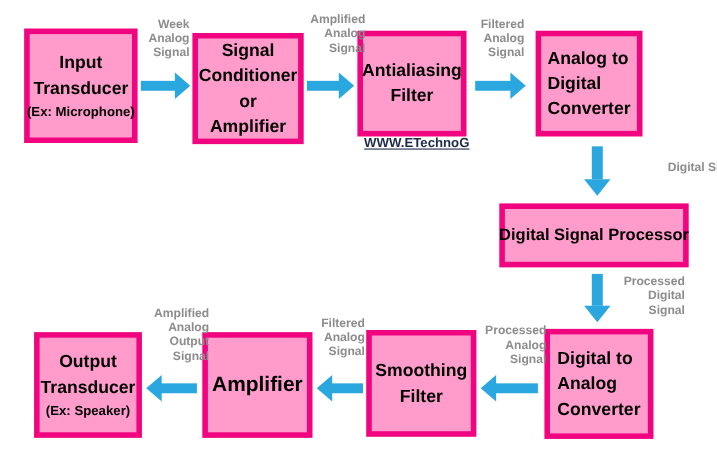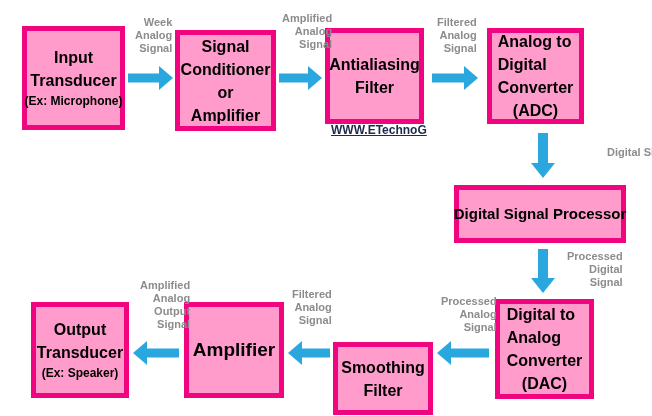--- a/index.html
+++ b/index.html
@@ -63,40 +63,38 @@
   <div class="box" style="left:325px;top:28px;width:99px;height:96px;">
     <div class="bline">Antialiasing</div>
     <div class="bline">Filter</div>
   </div>
 
   <div class="box" style="left:487px;top:28px;width:97px;height:96px;">
     <div class="inner-left">
       <div class="bline">Analog to</div>
       <div class="bline">Digital</div>
       <div class="bline">Converter</div>
-      <div class="bline paren">(ADC)</div>
     </div>
   </div>
 
   <div class="watermark">WWW.ETechnoG</div>
 
   <div class="box" style="left:454px;top:185px;width:172px;height:58px;">
     <div class="bline-md">Digital Signal Processor</div>
   </div>
 
   <div class="box" style="left:495px;top:299px;width:99px;height:100px;">
     <div class="inner-left">
       <div class="bline">Digital to</div>
       <div class="bline">Analog</div>
       <div class="bline">Converter</div>
-      <div class="bline paren">(DAC)</div>
     </div>
   </div>
 
-  <div class="box" style="left:333px;top:300px;width:100px;height:73px;margin-top:42px;">
+  <div class="box" style="left:333px;top:300px;width:100px;height:97px;">
     <div class="bline">Smoothing</div>
     <div class="bline">Filter</div>
   </div>
 
   <div class="box" style="left:184px;top:302px;width:100px;height:96px;">
     <div class="bline-lg">Amplifier</div>
   </div>
 
   <div class="box" style="left:31px;top:302px;width:98px;height:96px;">
     <div class="bline">Output</div>

